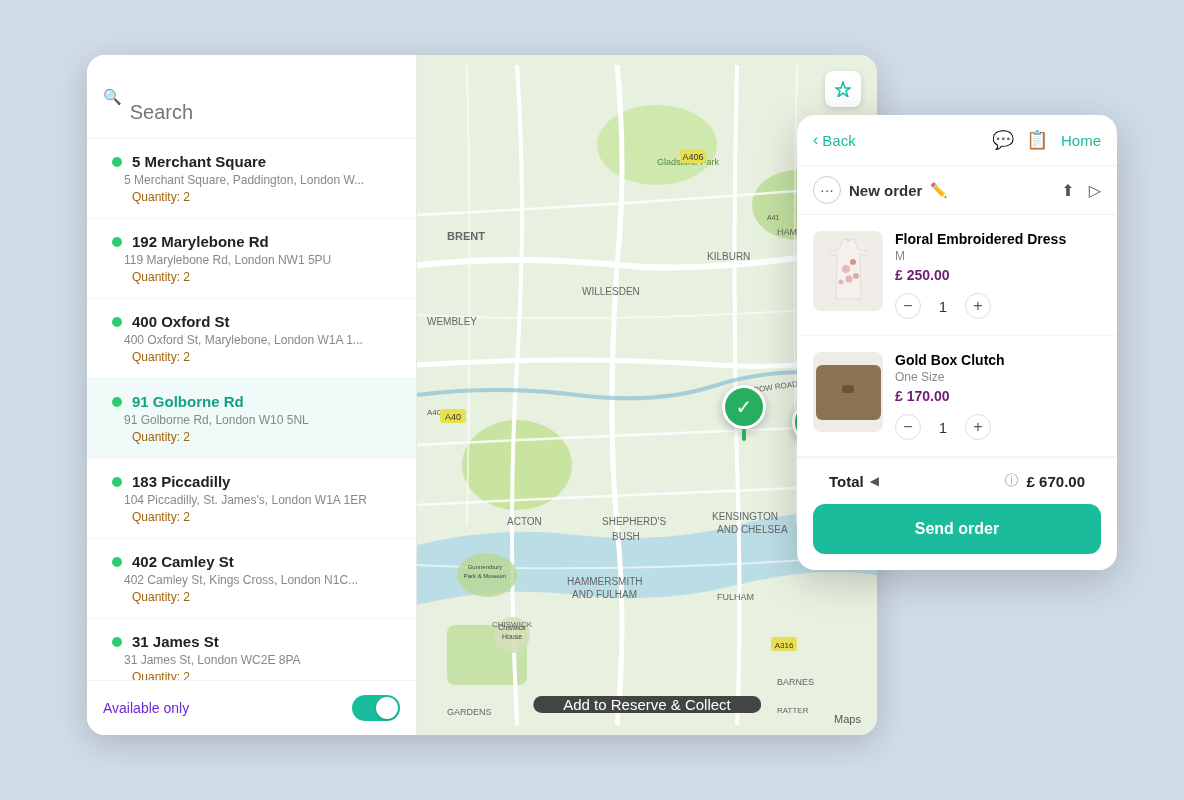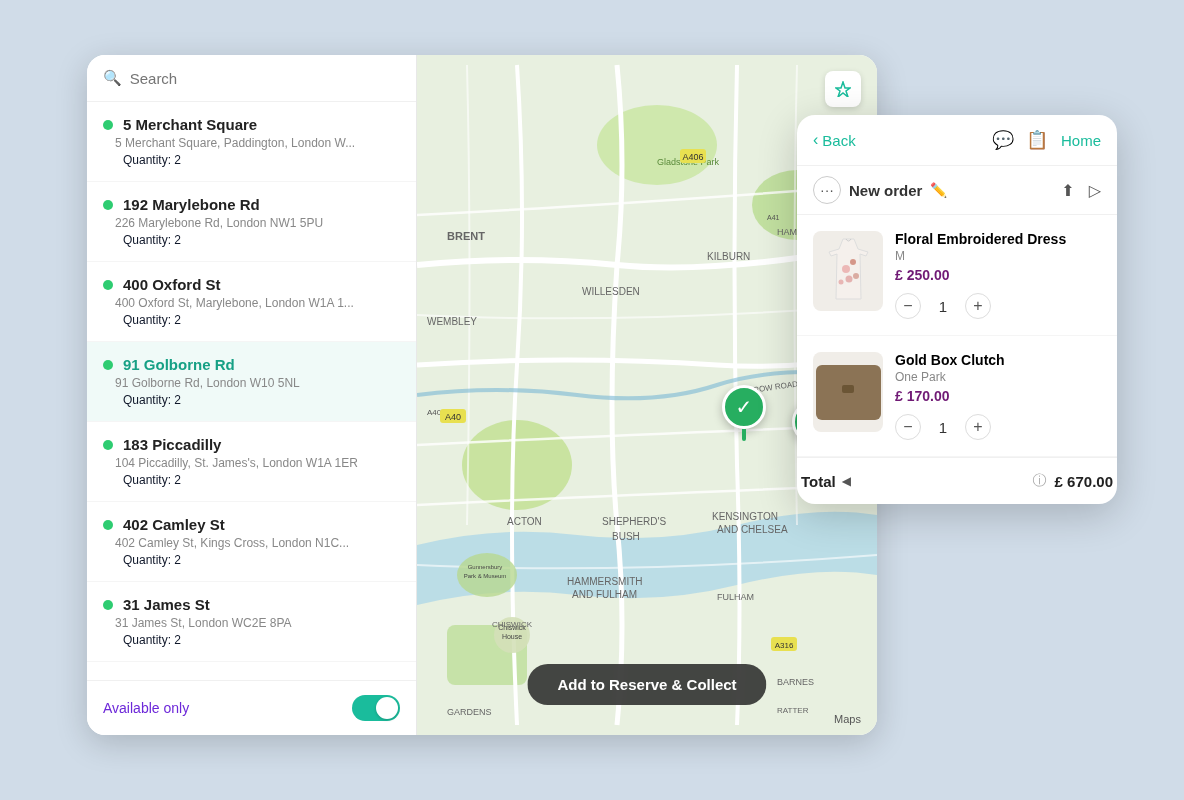--- a/index.html
+++ b/index.html
@@ -49,38 +49,39 @@
       display: flex;
       align-items: center;
       padding: 14px 16px;
       border-bottom: 1px solid #f0f0f0;
       gap: 8px;
     }
 
     .search-bar input {
       border: none;
       outline: none;
-      font-size: 15px;
+      font-size: 20px;
       color: #8b5cf6;
       width: 100%;
       background: transparent;
+      margin-top: 32px;
     }
 
     .search-icon {
       color: #aaa;
       font-size: 15px;
     }
 
     .store-items {
       flex: 1;
       overflow-y: auto;
     }
 
     .store-item {
-      padding: 14px 16px;
+      padding: 14px 25px;
       border-bottom: 1px solid #f5f5f5;
       cursor: pointer;
     }
 
     .store-item.selected {
       background: #f0faf8;
     }
 
     .store-item-header {
       display: flex;
@@ -112,21 +113,21 @@
       color: #888;
       margin-left: 12px;
       margin-bottom: 3px;
       white-space: nowrap;
       overflow: hidden;
       text-overflow: ellipsis;
     }
 
     .store-quantity {
       font-size: 12px;
-      color: #0f172a;
+      color: #a16207;
       margin-left: 20px;
       font-weight: 500;
     }
 
     .bottom-bar {
       padding: 14px 16px;
       border-top: 1px solid #f0f0f0;
       display: flex;
       align-items: center;
       justify-content: space-between;
@@ -220,30 +221,30 @@
 
     .map-pin-tail {
       width: 4px;
       height: 12px;
       background: #27ae60;
       border-radius: 0 0 2px 2px;
     }
 
     .add-to-reserve-btn {
       position: absolute;
-      bottom: 30px;
+      bottom: 22px;
       left: 50%;
       transform: translateX(-50%);
       background: rgba(30, 30, 30, 0.82);
       color: white;
       border: none;
       border-radius: 28px;
-      padding: 12px 30px;
-      font-size: 15px;
-      font-weight: 700;
+      padding: 0 30px;
+      font-size: 15px;
+      font-weight: 400;
       cursor: pointer;
       white-space: nowrap;
       backdrop-filter: blur(4px);
     }
 
     .apple-maps-label {
       position: absolute;
       bottom: 10px;
       right: 16px;
       font-size: 11px;
@@ -447,21 +448,21 @@
 
     .qty-value {
       font-size: 15px;
       font-weight: 500;
       color: #333;
       min-width: 16px;
       text-align: center;
     }
 
     .order-total {
-      padding: 14px 4px;
+      padding: 14px 32px;
       border-top: 1px solid #f0f0f0;
       display: flex;
       align-items: center;
       justify-content: space-between;
     }
 
     .total-left {
       display: flex;
       align-items: center;
       gap: 6px;
@@ -531,21 +532,21 @@
         <span class="store-name">5 Merchant Square</span>
       </div>
       <div class="store-address">5 Merchant Square, Paddington, London W...</div>
       <div class="store-quantity">Quantity: 2</div>
     </div>
           <div class="store-item">
       <div class="store-item-header">
         <div class="store-dot"></div>
         <span class="store-name">192 Marylebone Rd</span>
       </div>
-      <div class="store-address">226 Marylebone Rd, London NW1 5PU</div>
+      <div class="store-address">119 Marylebone Rd, London NW1 5PU</div>
       <div class="store-quantity">Quantity: 2</div>
     </div>
           <div class="store-item">
       <div class="store-item-header">
         <div class="store-dot"></div>
         <span class="store-name">400 Oxford St</span>
       </div>
       <div class="store-address">400 Oxford St, Marylebone, London W1A 1...</div>
       <div class="store-quantity">Quantity: 2</div>
     </div>
@@ -741,21 +742,21 @@
           </div>
         </div>
       </div>
 
       <div class="order-item">
         <div class="item-image">
           <div class="clutch-img"></div>
         </div>
         <div class="item-details">
           <div class="item-name">Gold Box Clutch</div>
-          <div class="item-size">One Park</div>
+          <div class="item-size">One Size</div>
           <div class="item-price">£ 170.00</div>
           <div class="qty-controls">
             <button class="qty-btn">−</button>
             <span class="qty-value">1</span>
             <button class="qty-btn">+</button>
           </div>
         </div>
       </div>
     </div>
 
@@ -763,14 +764,15 @@
       <div class="total-left">
         <span class="total-label">Total</span>
         <span class="total-arrow">◀</span>
       </div>
       <div class="total-right">
         <span class="info-icon">ⓘ</span>
         <span class="total-amount">£ 670.00</span>
       </div>
     </div>
 
+    <button class="send-order-btn">Send order</button>
   </div>
 </div>
 
 </body></html>

